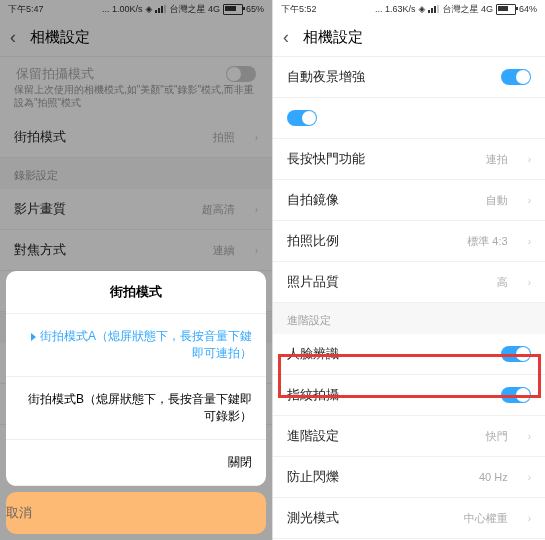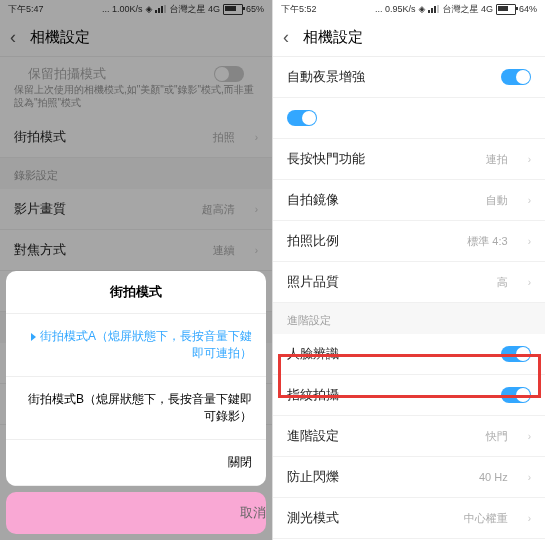--- a/index.html
+++ b/index.html
@@ -20,30 +20,30 @@
 .toggle{width:30px;height:16px;border-radius:10px;background:#ccc;position:relative;flex-shrink:0;}
 .toggle.on{background:#33a7ff;}
 .toggle .knob{width:14px;height:14px;background:#fff;border-radius:50%;position:absolute;top:1px;left:1px;transition:.2s;}
 .toggle.on .knob{left:15px;}
 .chev{color:#ccc;font-size:10px;}
 .sheet{position:absolute;left:6px;right:6px;bottom:6px;z-index:10;}
 .sheet-panel{background:#fff;border-radius:10px;overflow:hidden;}
 .sheet-title{text-align:center;font-size:13px;font-weight:600;padding:12px 0;border-bottom:1px solid #eee;}
 .sheet-item{text-align:right;font-size:12px;padding:14px 14px;border-bottom:1px solid #eee;}
 .sheet-item.selected{color:#33a7ff;}
-.sheet-cancel{background:#f9a8d4;border-radius:10px;margin-top:6px;text-align:right;font-size:13px;color:#666;padding:12px 0;}
+.sheet-cancel{background:#fdba74;border-radius:10px;margin-top:6px;text-align:left;font-size:13px;color:#666;padding:12px 0;}
 .redbox{position:absolute;border:3px solid #e53935;pointer-events:none;z-index:20;}
 .battery{display:inline-block;width:18px;height:9px;border:1px solid #333;border-radius:1px;position:relative;}
 .battery-fill{position:absolute;top:1px;left:1px;height:5px;background:#333;}
 .battery-tip{position:absolute;right:-3px;top:2px;width:2px;height:3px;background:#333;}
 .signal{display:inline-flex;gap:1px;align-items:flex-end;height:8px;}
 .signal span{width:2px;background:#333;}
 .sheet-item.first::before{content:"";display:inline-block;width:0;height:0;border-top:4px solid transparent;border-bottom:4px solid transparent;border-left:5px solid #33a7ff;margin-right:4px;vertical-align:middle;}
 .row.disabled .row-label{color:#aaa;}
-.row-small{height:auto;padding:8px 28px 0;border-bottom:none;gap:41px;}
+.row-small{height:auto;padding:8px 16px 0;border-bottom:none;gap:41px;}
 </style>
 </head>
 <body>
 
 <div class="container">
 
   <div class="phone left">
     <div class="status-bar">
       <span>下午5:47</span>
       <div class="status-right">
@@ -135,21 +135,21 @@
           </div>
       </div>
       <div class="sheet-cancel">取消</div>
     </div>
   </div>
 
   <div class="phone right">
     <div class="status-bar">
       <span>下午5:52</span>
       <div class="status-right">
-        <span>... 0.95K/s</span>
+        <span>... 1.63K/s</span>
         <span>◈</span>
         <div class="signal">
             <span style="height:3px"></span>
             <span style="height:5px"></span>
             <span style="height:7px"></span>
             <span style="height:8px;background:#ccc"></span>
           </div>
         <span>台灣之星 4G</span>
         <div class="battery">
             <div class="battery-fill" style="width:10px"></div>

